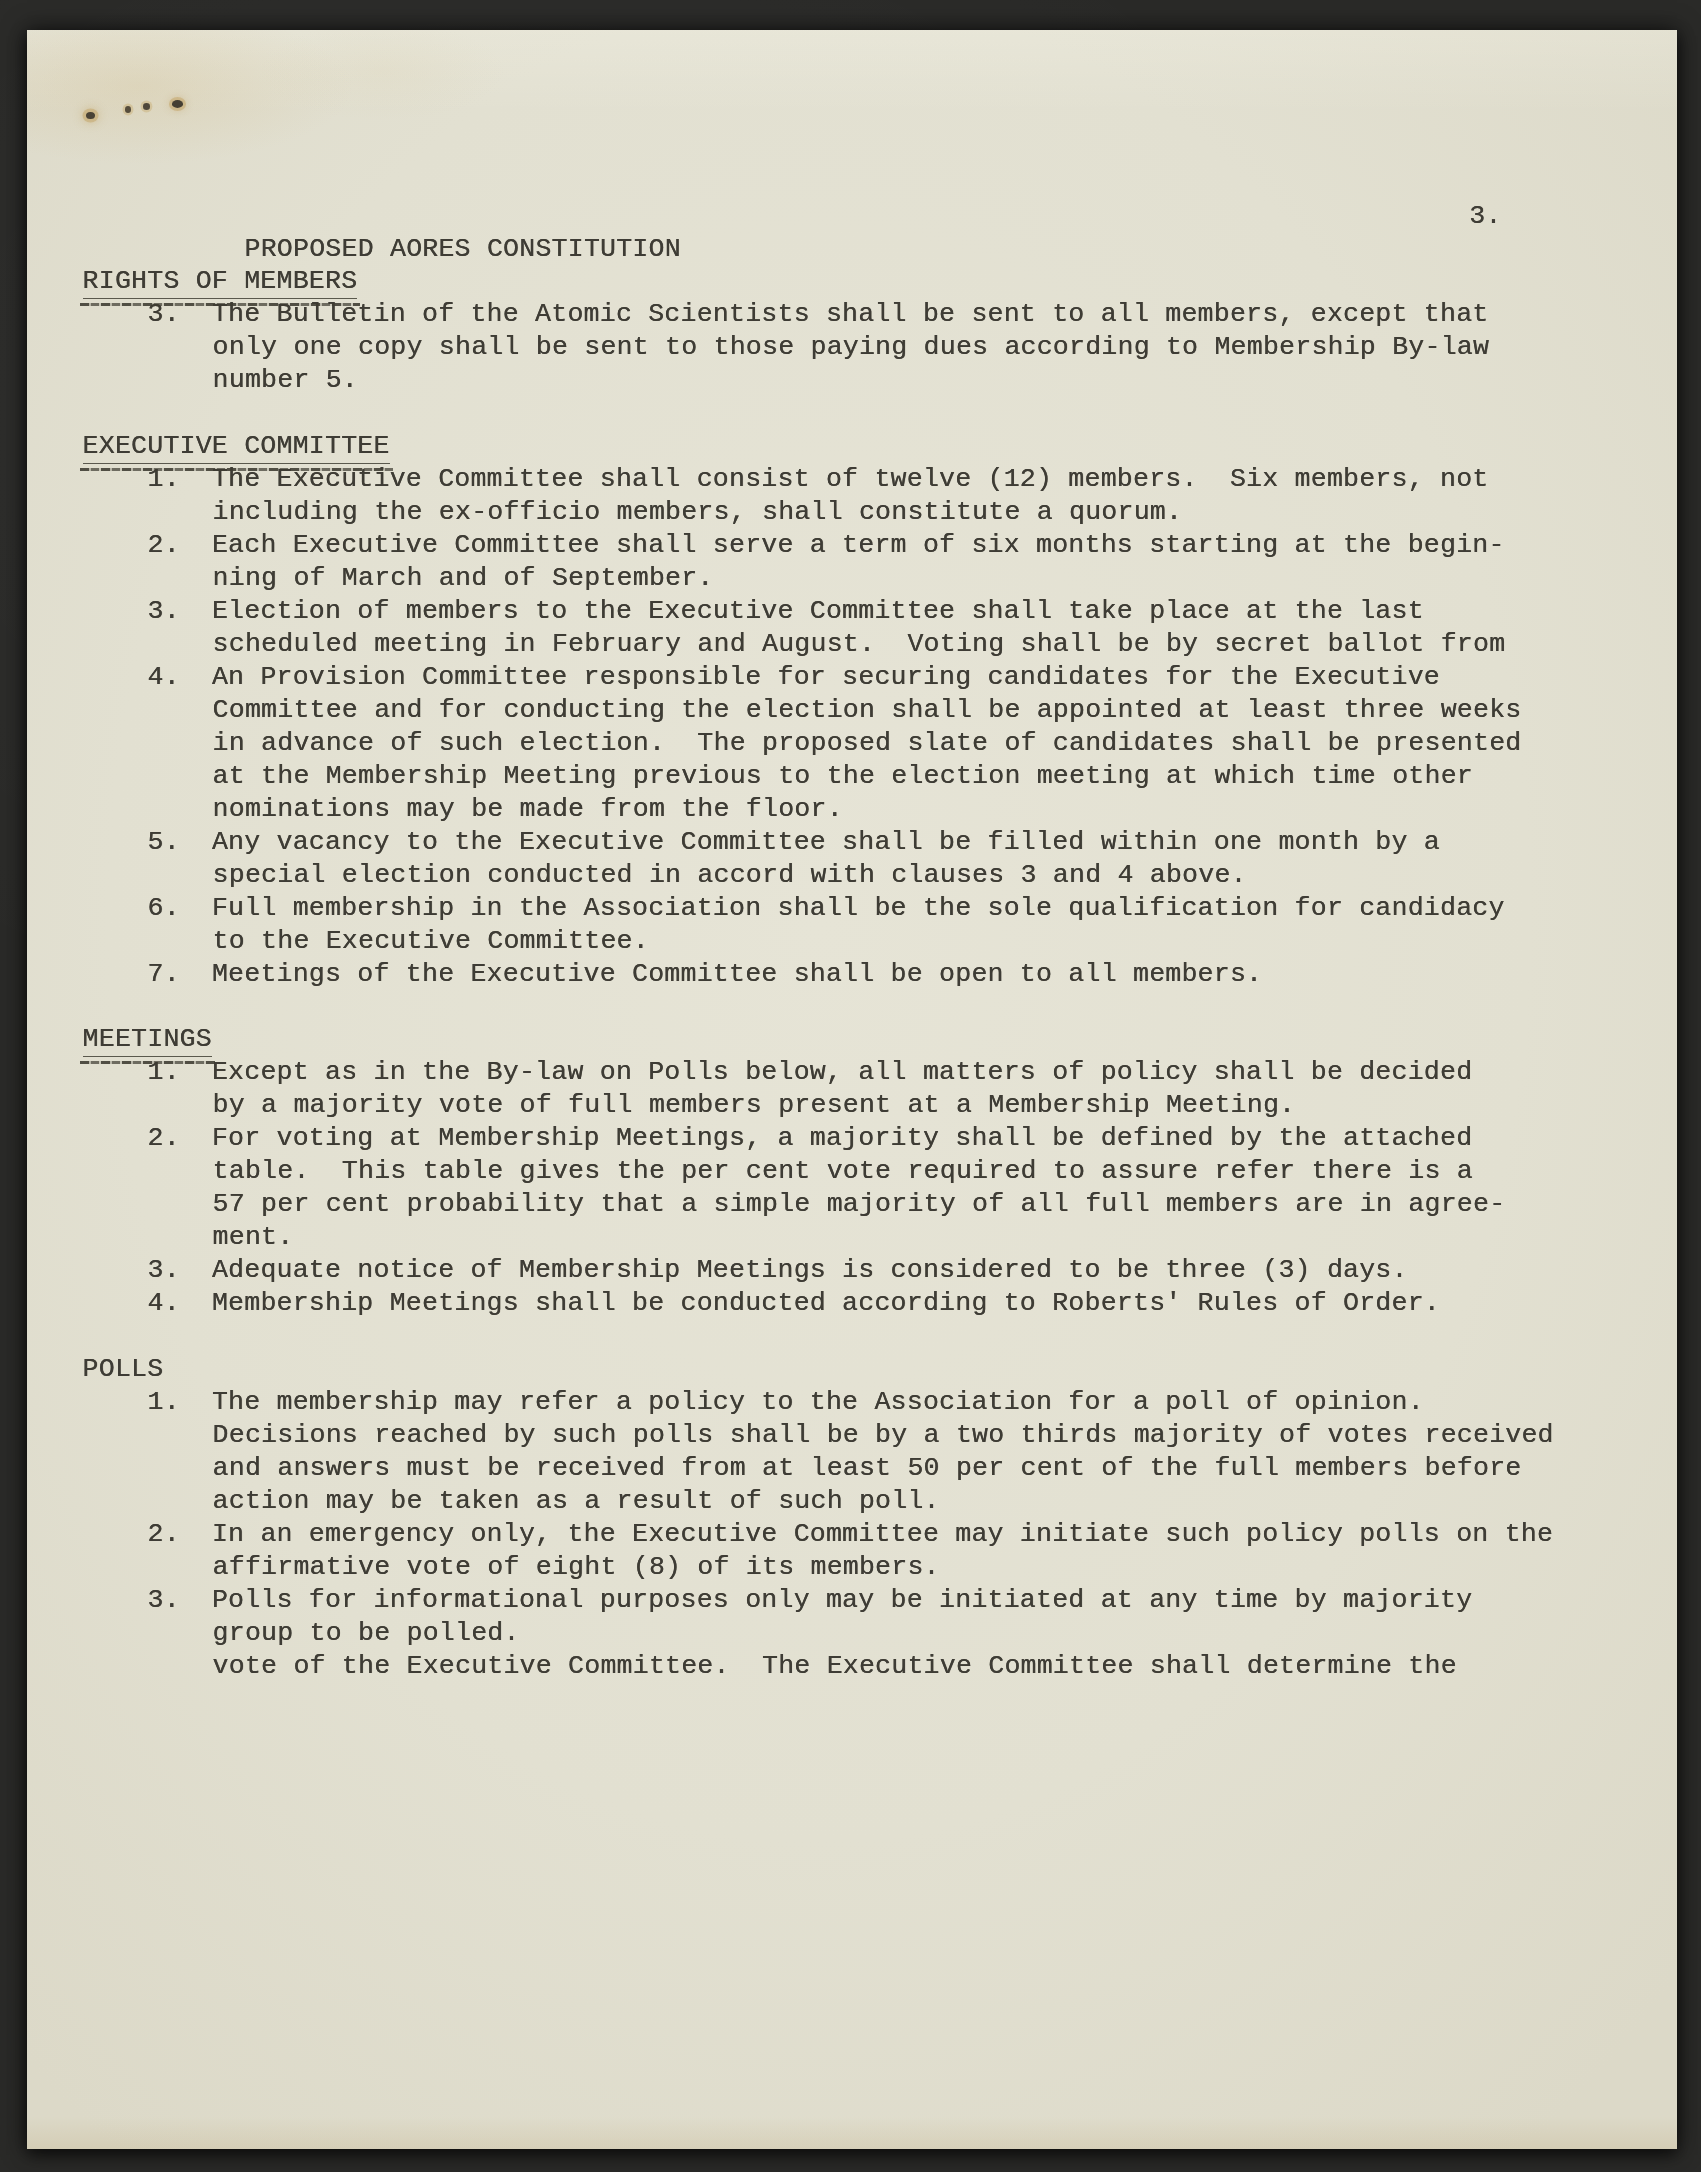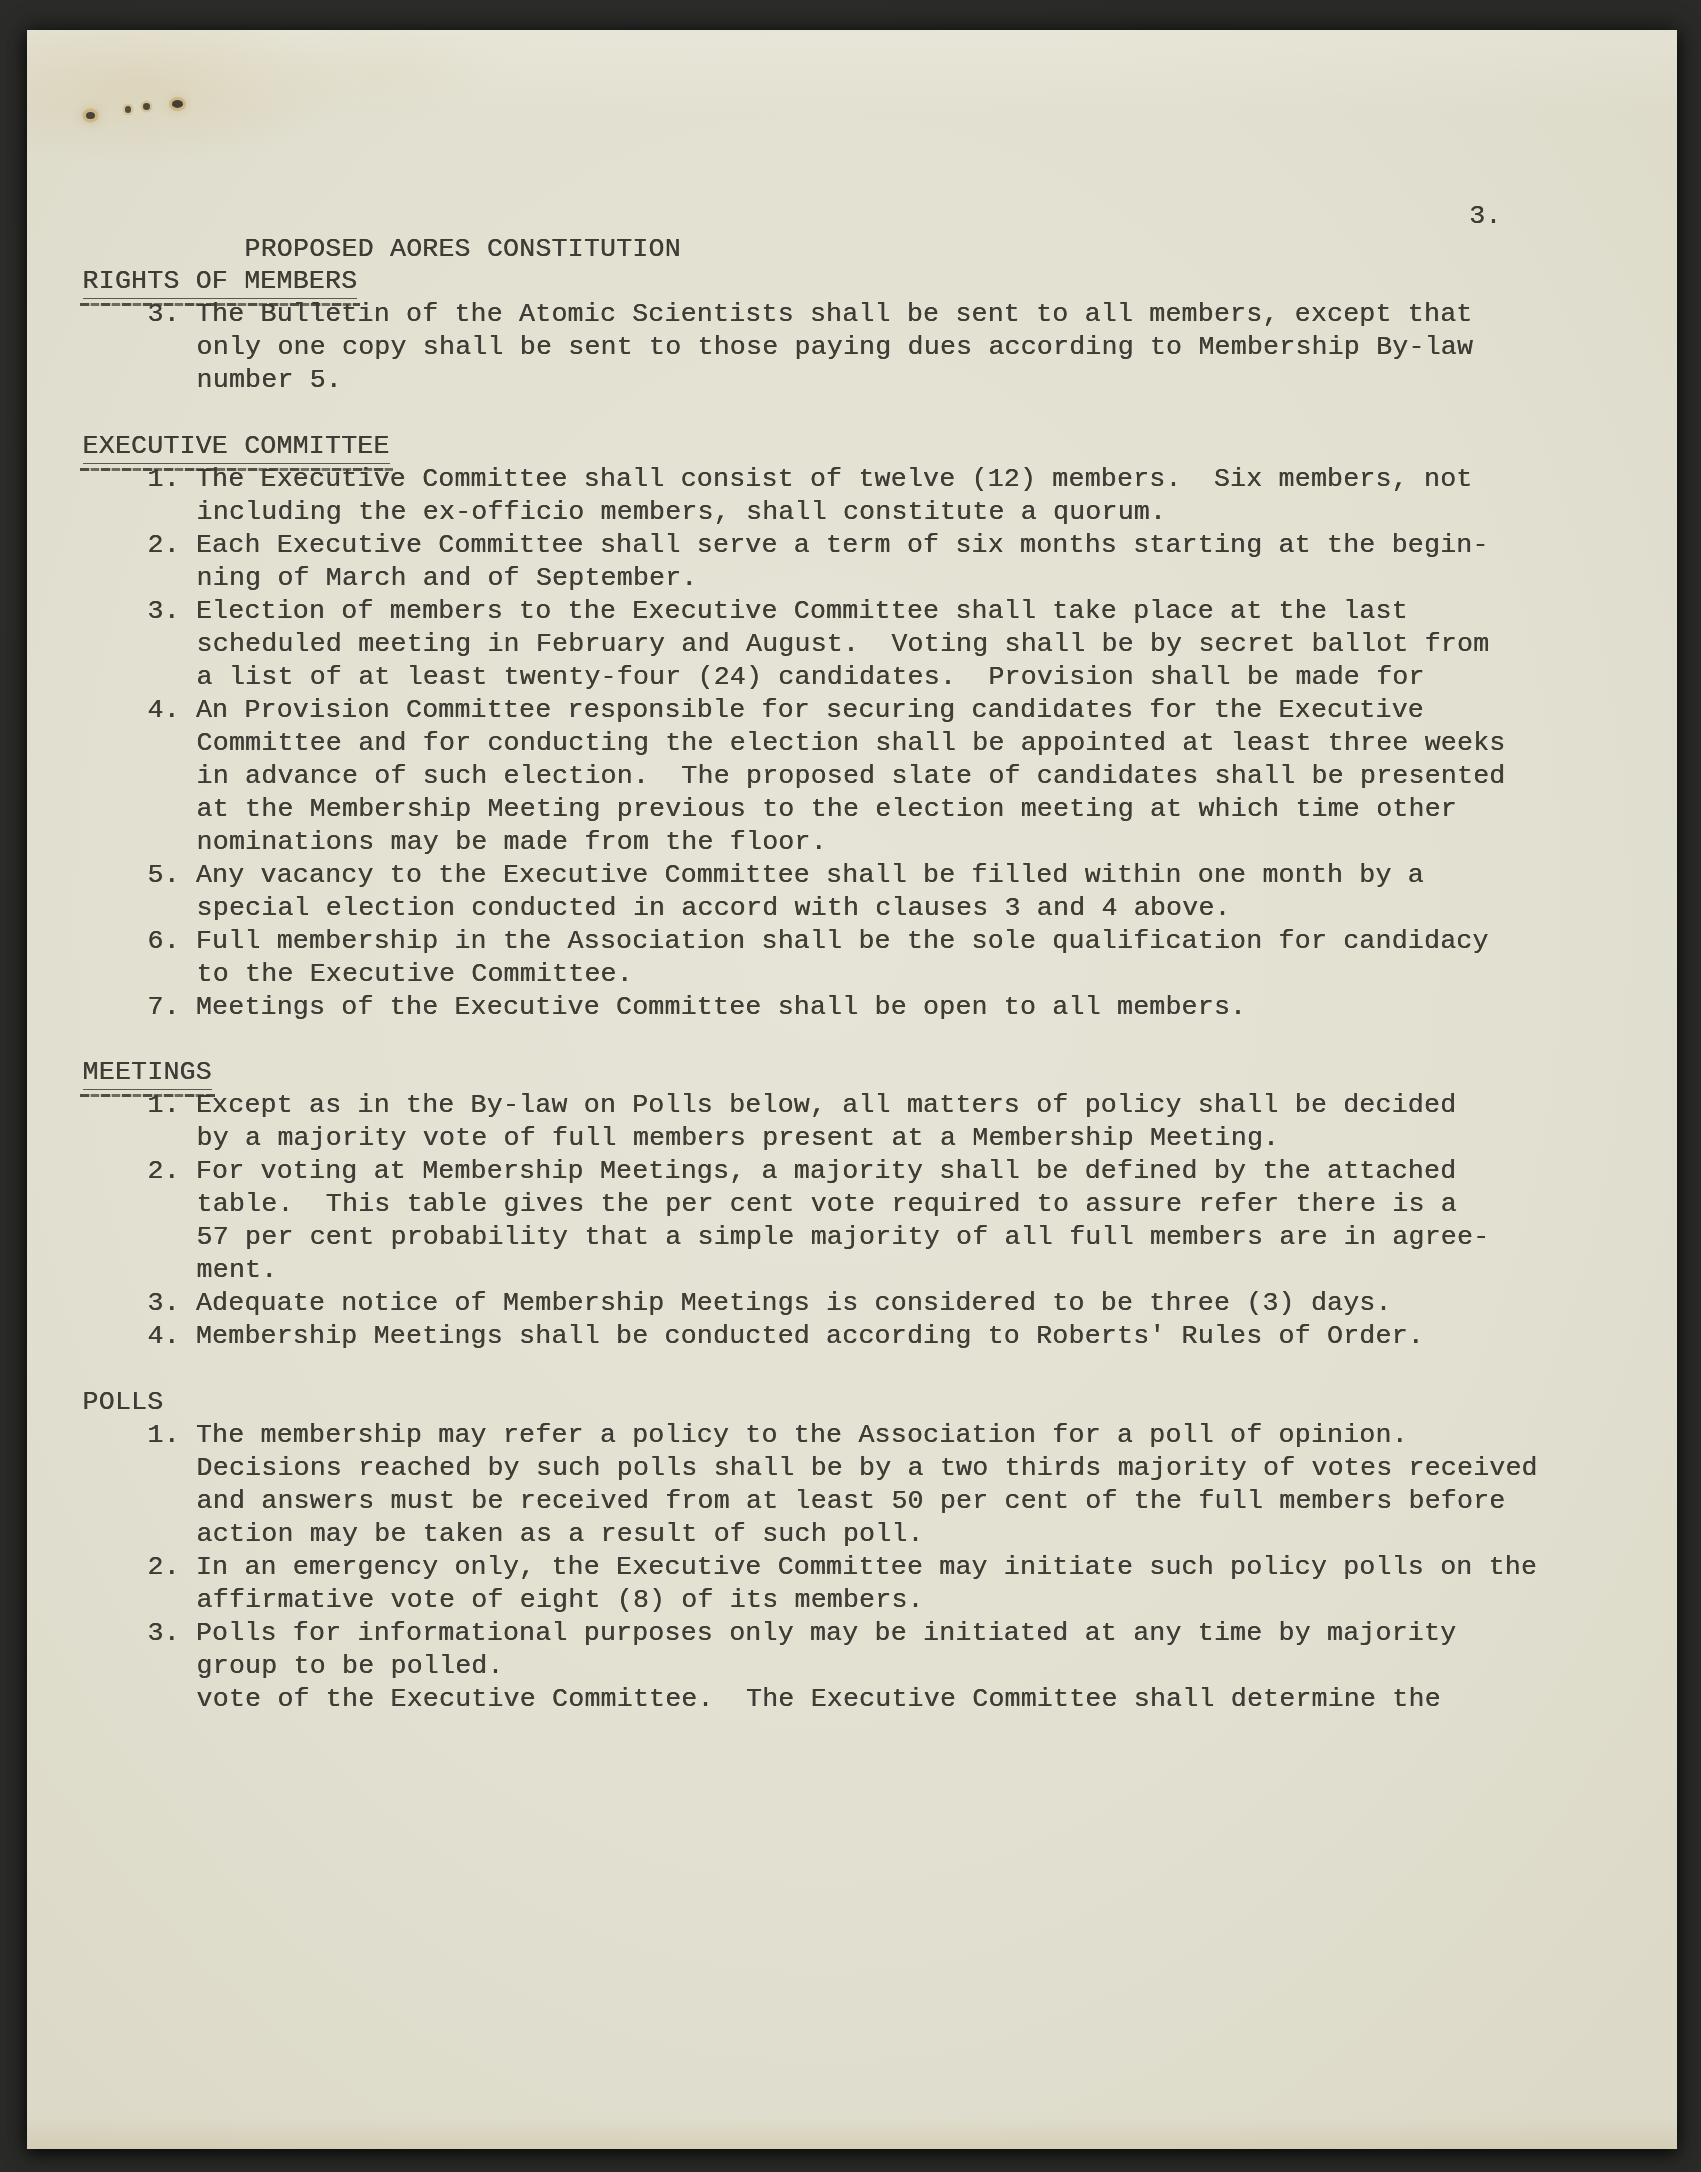--- a/index.html
+++ b/index.html
@@ -52,21 +52,21 @@
     padding-bottom:0px;
   }
   .heading.hu::after{
     content:"";position:absolute;left:-3px;right:-3px;bottom:-8.3px;height:3px;
     background:repeating-linear-gradient(90deg,
       rgba(60,58,48,.88) 0 8.9px, rgba(60,58,48,.25) 8.9px 11.2px, rgba(60,58,48,.7) 11.2px 19.5px, rgba(60,58,48,.15) 19.5px 21px);
   }
   .line{white-space:pre;height:33px;}
   .line .num{display:inline-block;margin-right:16px;}
   .line.cont{padding-left:49px;}
-  .txt{white-space:pre;}
+  .txt{white-space:pre;margin-left:16px;}
 </style>
 </head>
 <body>
 
 <div class="scene">
   <div class="paper">
     <span class="hole h1"></span>
     <span class="hole h2"></span>
     <span class="hole h3"></span>
     <span class="hole h4"></span>
@@ -91,21 +91,20 @@
             <div class="line first"><span class="num">1.</span><span class="txt">The Executive Committee shall consist of twelve (12) members.  Six members, not</span></div>
             <div class="line cont"><span class="txt">including the ex-officio members, shall constitute a quorum.</span></div>
           </div>
           <div class="item">
             <div class="line first"><span class="num">2.</span><span class="txt">Each Executive Committee shall serve a term of six months starting at the begin-</span></div>
             <div class="line cont"><span class="txt">ning of March and of September.</span></div>
           </div>
           <div class="item">
             <div class="line first"><span class="num">3.</span><span class="txt">Election of members to the Executive Committee shall take place at the last</span></div>
             <div class="line cont"><span class="txt">scheduled meeting in February and August.  Voting shall be by secret ballot from</span></div>
-            <div class="line cont"><span class="txt">a list of at least twenty-four (24) candidates.  Provision shall be made for</span></div>
           </div>
           <div class="item">
             <div class="line first"><span class="num">4.</span><span class="txt">An Provision Committee responsible for securing candidates for the Executive</span></div>
             <div class="line cont"><span class="txt">Committee and for conducting the election shall be appointed at least three weeks</span></div>
             <div class="line cont"><span class="txt">in advance of such election.  The proposed slate of candidates shall be presented</span></div>
             <div class="line cont"><span class="txt">at the Membership Meeting previous to the election meeting at which time other</span></div>
             <div class="line cont"><span class="txt">nominations may be made from the floor.</span></div>
           </div>
           <div class="item">
             <div class="line first"><span class="num">5.</span><span class="txt">Any vacancy to the Executive Committee shall be filled within one month by a</span></div>

